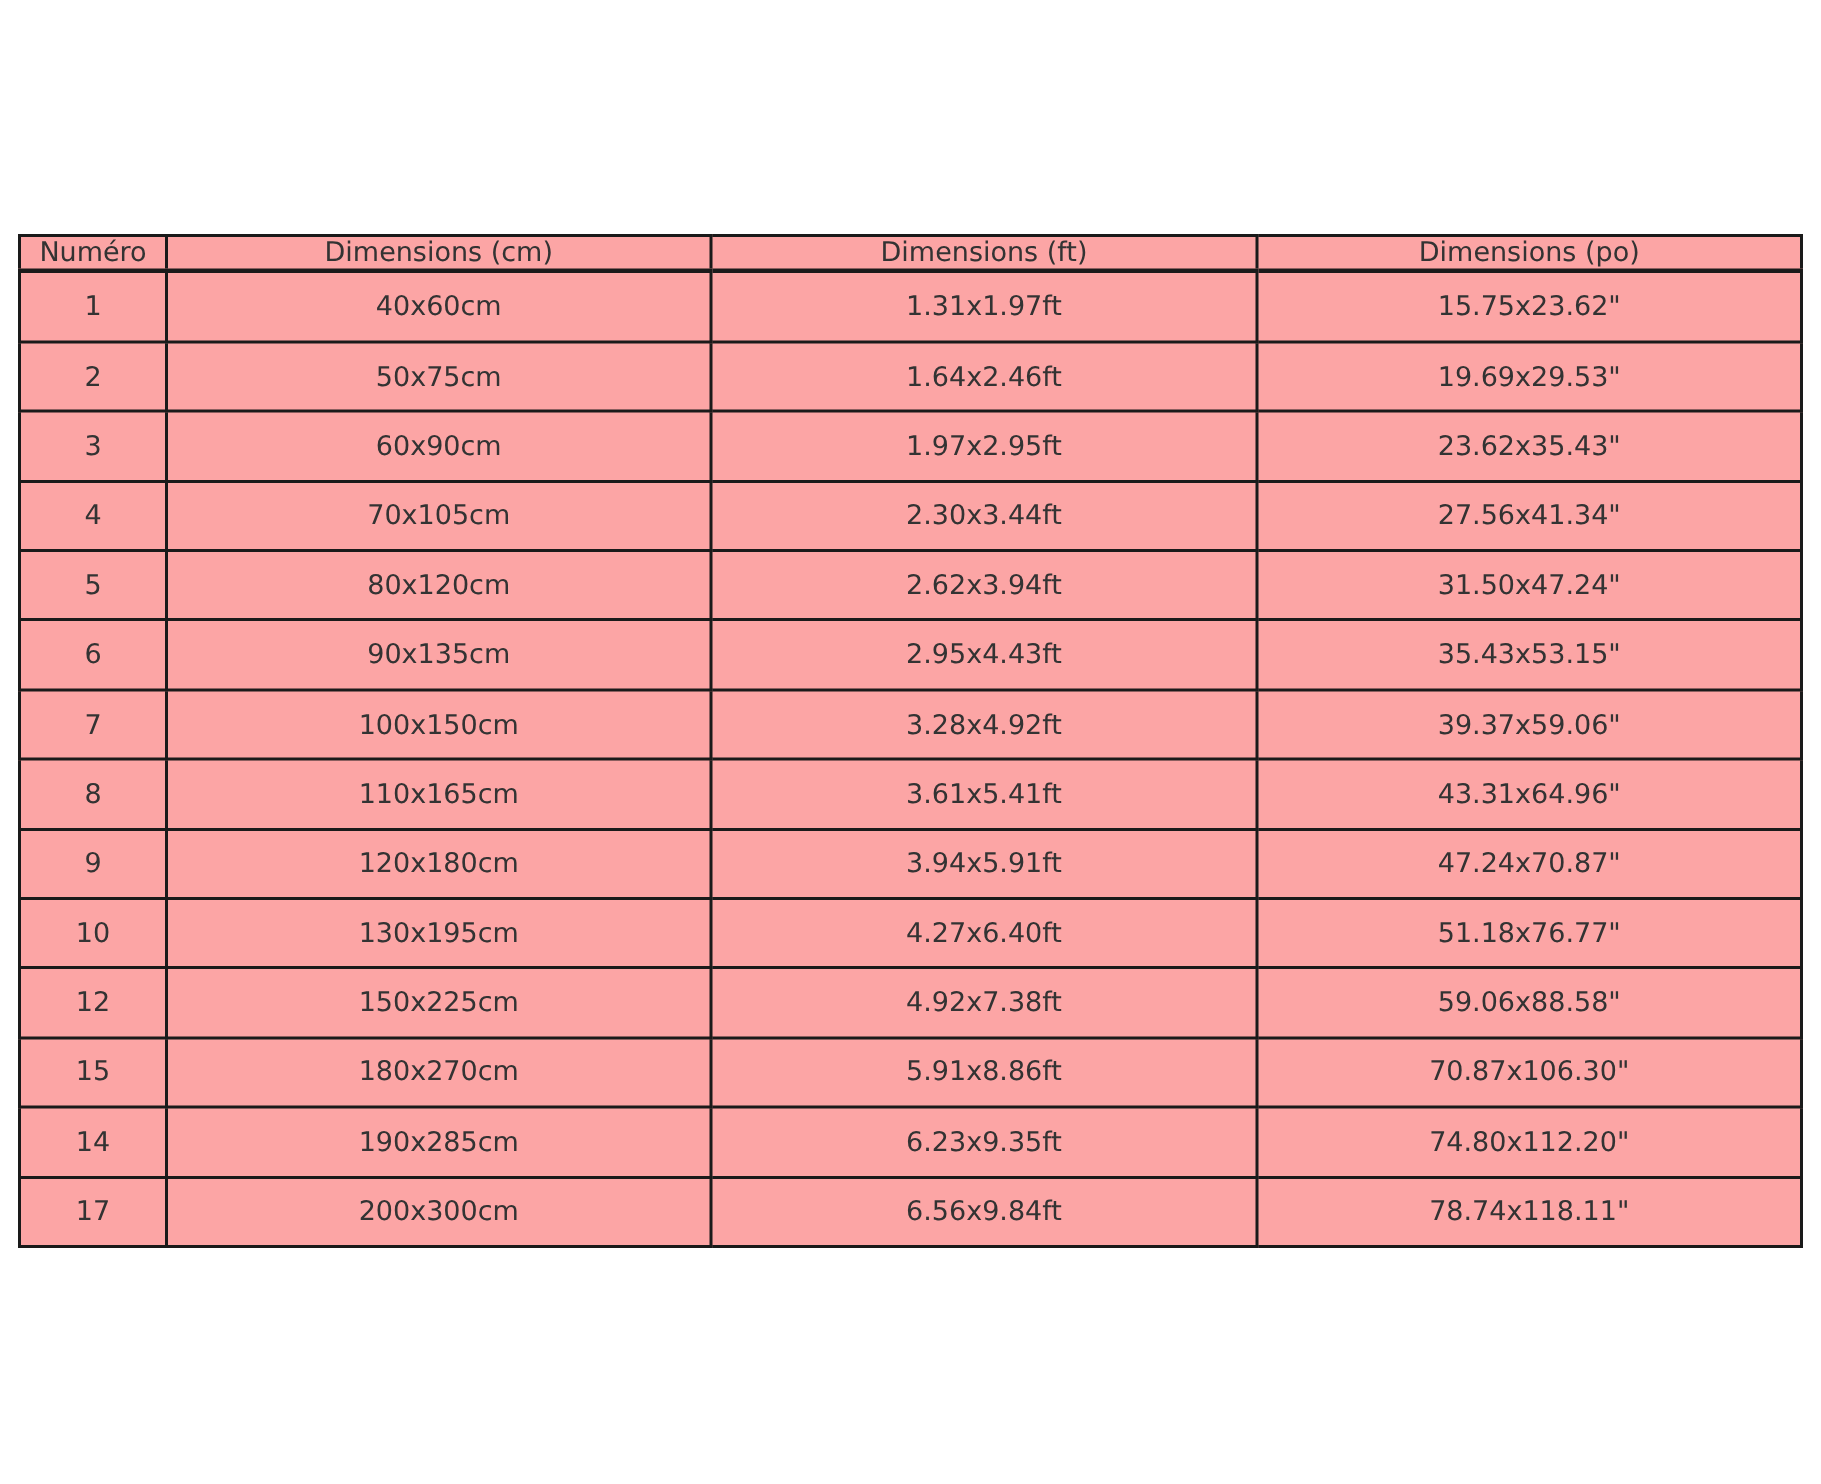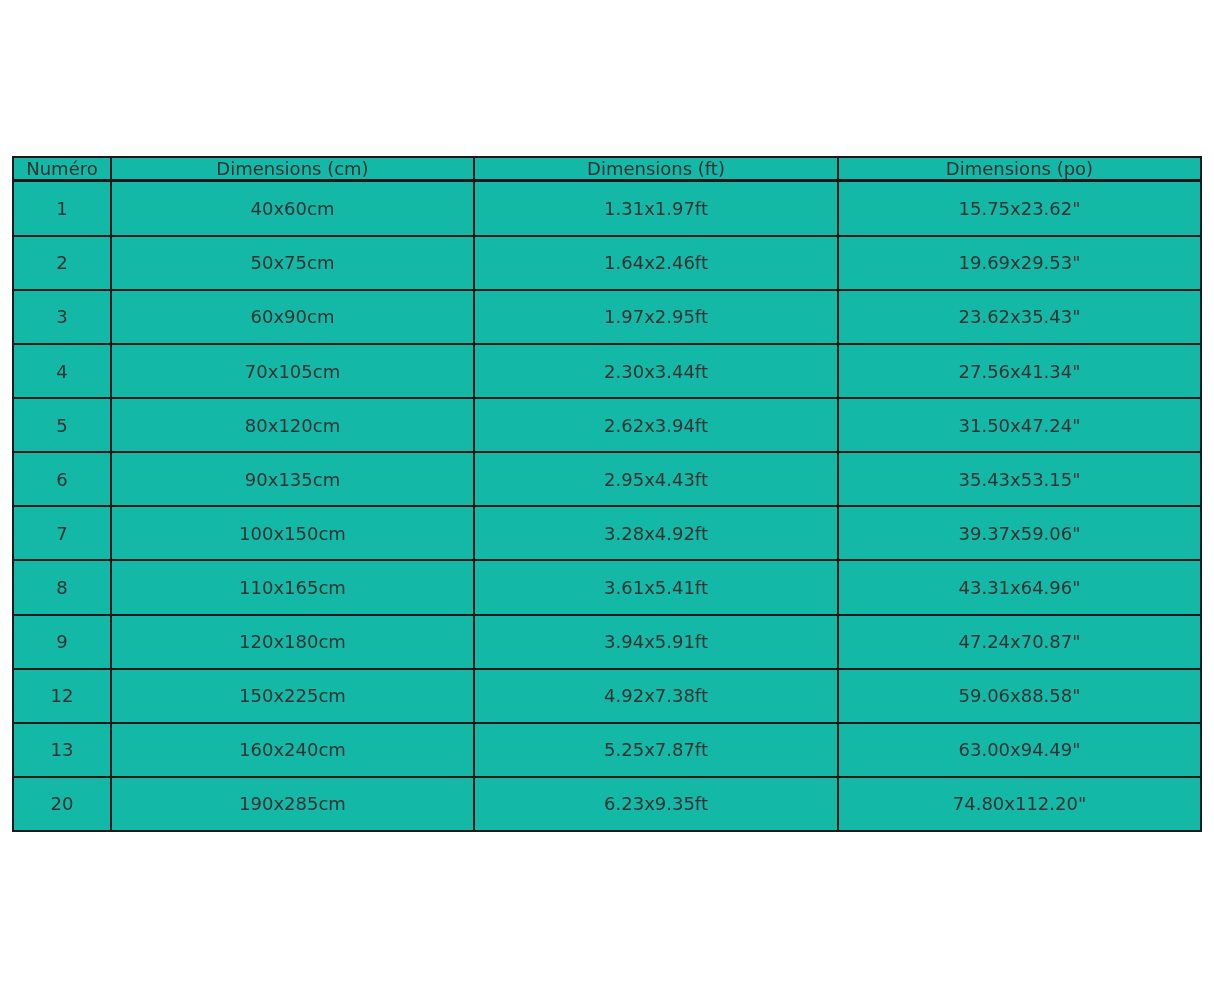--- a/index.html
+++ b/index.html
@@ -17,21 +17,21 @@
     background: #ffffff;
   }
   table.dim-table {
     position: absolute;
     left: 12px;
     top: 156px;
     width: 1188px;
     height: 676px;
     border-collapse: collapse;
     table-layout: fixed;
-    background: #14b8a6;
+    background: #fca5a5;
   }
   table.dim-table th,
   table.dim-table td {
     border: 2px solid #1a1a1a;
     text-align: center;
     vertical-align: middle;
     font-size: 18px;
     font-weight: 400;
     color: #333333;
     padding: 0 4px;
@@ -114,32 +114,44 @@
           <td>3.61x5.41ft</td>
           <td>43.31x64.96"</td>
         </tr>
         <tr>
           <td>9</td>
           <td>120x180cm</td>
           <td>3.94x5.91ft</td>
           <td>47.24x70.87"</td>
         </tr>
         <tr>
+          <td>10</td>
+          <td>130x195cm</td>
+          <td>4.27x6.40ft</td>
+          <td>51.18x76.77"</td>
+        </tr>
+        <tr>
           <td>12</td>
           <td>150x225cm</td>
           <td>4.92x7.38ft</td>
           <td>59.06x88.58"</td>
         </tr>
         <tr>
-          <td>13</td>
-          <td>160x240cm</td>
-          <td>5.25x7.87ft</td>
-          <td>63.00x94.49"</td>
+          <td>15</td>
+          <td>180x270cm</td>
+          <td>5.91x8.86ft</td>
+          <td>70.87x106.30"</td>
         </tr>
         <tr>
-          <td>20</td>
+          <td>14</td>
           <td>190x285cm</td>
           <td>6.23x9.35ft</td>
           <td>74.80x112.20"</td>
+        </tr>
+        <tr>
+          <td>17</td>
+          <td>200x300cm</td>
+          <td>6.56x9.84ft</td>
+          <td>78.74x118.11"</td>
         </tr>
       </tbody>
   </table>
 </div>
 
 </body></html>

